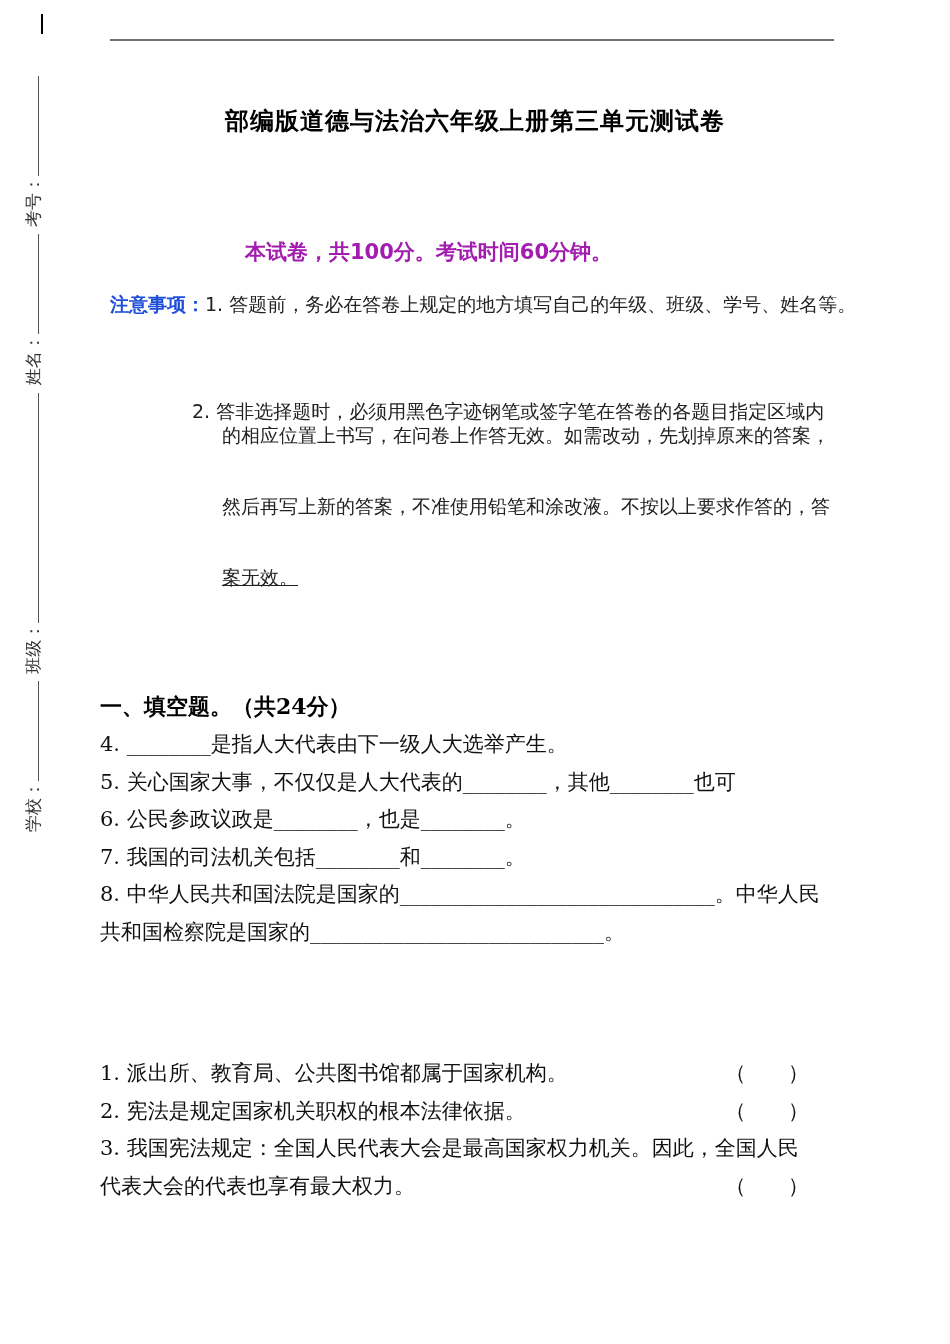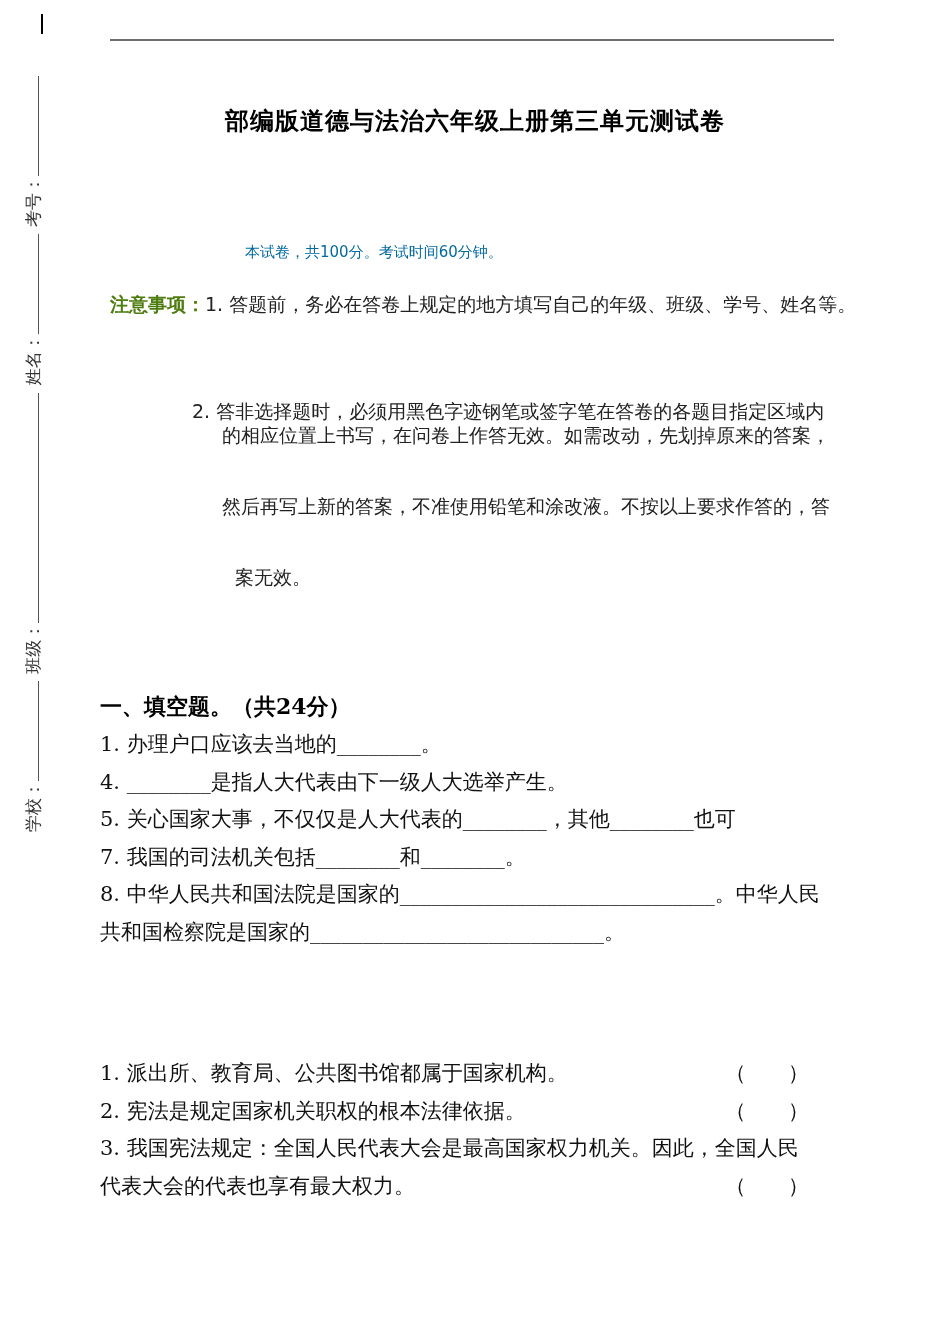--- a/index.html
+++ b/index.html
@@ -22,32 +22,32 @@
   .seal-blank{display:inline-block;border-bottom:1.5px solid #555;height:14px;}
   .bw-school{width:100px;} .bw-class{width:230px;} .bw-name{width:100px;} .bw-id{width:100px;}
 
   .title{
     position:absolute;left:0;top:106px;width:100%;margin:0;text-align:center;
     font-family:"DejaVu Sans", sans-serif;font-weight:700;font-size:24px;
     letter-spacing:1px;color:#000;line-height:30px;
   }
   .exam-info{
     position:absolute;left:245px;top:239px;
-    font-family:"DejaVu Sans", sans-serif;font-size:15px;color:#0369a1;line-height:26px;
+    font-family:"DejaVu Sans", sans-serif;font-size:21px;color:#a21caf;line-height:26px;font-weight:bold;
   }
   .notice-line{
     position:absolute;font-family:"DejaVu Sans", sans-serif;font-size:19px;
     color:#222;line-height:26px;white-space:nowrap;
   }
-  .notice-label{font-weight:700;color:#4d7c0f;}
+  .notice-label{font-weight:700;color:#1d4ed8;}
   .nl1{left:110px;top:291px;}
   .nl2{left:192px;top:352px;margin-top:46px;}
   .nl3{left:222px;top:422px;}
   .nl4{left:222px;top:493px;}
-  .nl5{left:235px;top:564px;}
+  .nl5{left:222px;top:564px;text-decoration:underline;}
 
   .sec{position:absolute;left:100px;width:760px;font-size:21px;}
   .sec1{top:686px;}
   .sec2{top:1055px;}
   .sec-heading{
     font-weight:700;font-size:22px;color:#000;line-height:40px;height:40px;
     white-space:nowrap;
   }
   .qline{position:relative;height:37.5px;line-height:37.5px;white-space:nowrap;color:#111;}
   .bracket{position:absolute;left:625px;top:0;white-space:pre;}
@@ -72,23 +72,23 @@
   <div class="exam-info">本试卷，共100分。考试时间60分钟。</div>
 
   <div class="notice-line nl1"><span class="notice-label">注意事项：</span><span>1. 答题前，务必在答卷上规定的地方填写自己的年级、班级、学号、姓名等。</span></div>
   <div class="notice-line nl2">2. 答非选择题时，必须用黑色字迹钢笔或签字笔在答卷的各题目指定区域内</div>
   <div class="notice-line nl4">然后再写上新的答案，不准使用铅笔和涂改液。不按以上要求作答的，答</div>
   <div class="notice-line nl3">的相应位置上书写，在问卷上作答无效。如需改动，先划掉原来的答案，</div>
   <div class="notice-line nl5">案无效。</div>
 
   <section class="sec sec1">
     <div class="sec-heading">一、填空题。（共24分）</div>
-    <div class="qline">1. 办理户口应该去当地的________。</div>
     <div class="qline">4. ________是指人大代表由下一级人大选举产生。</div>
     <div class="qline">5. 关心国家大事，不仅仅是人大代表的________，其他________也可</div>
+    <div class="qline">6. 公民参政议政是________，也是________。</div>
     <div class="qline">7. 我国的司法机关包括________和________。</div>
     <div class="qline">8. 中华人民共和国法院是国家的______________________________。中华人民</div>
     <div class="qline">共和国检察院是国家的____________________________。</div>
   </section>
 
   <section class="sec sec2">
     <div class="qline"><span>1. 派出所、教育局、公共图书馆都属于国家机构。</span><span class="bracket">（　　）</span></div>
     <div class="qline"><span>2. 宪法是规定国家机关职权的根本法律依据。</span><span class="bracket">（　　）</span></div>
     <div class="qline"><span>3. 我国宪法规定：全国人民代表大会是最高国家权力机关。因此，全国人民</span></div>
     <div class="qline"><span>代表大会的代表也享有最大权力。</span><span class="bracket">（　　）</span></div>

